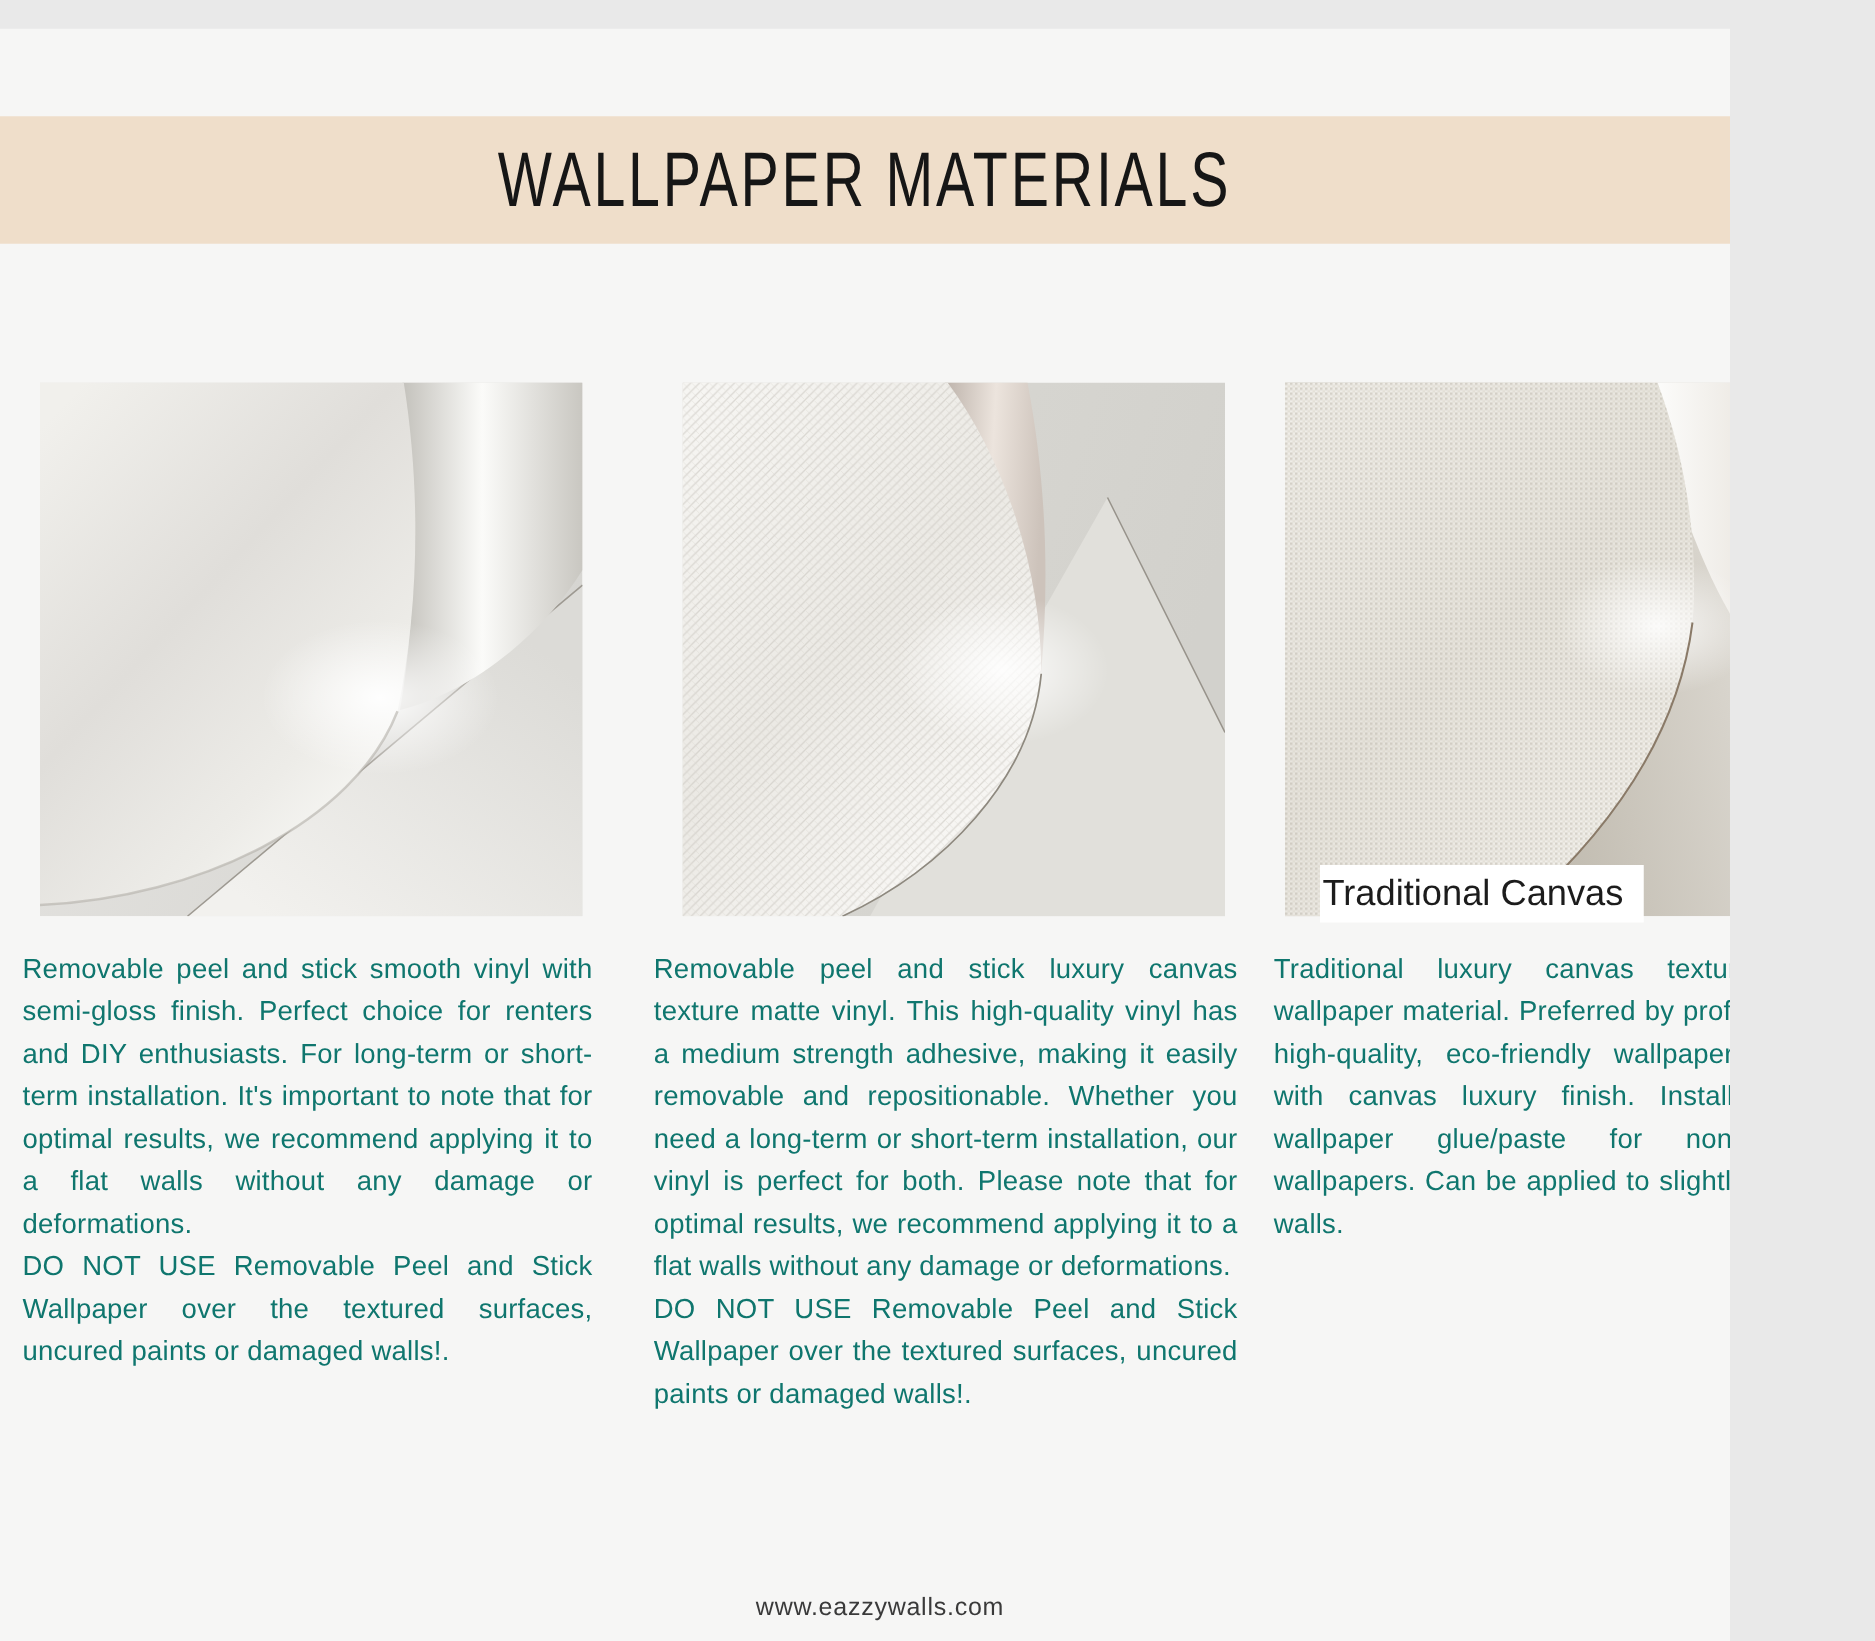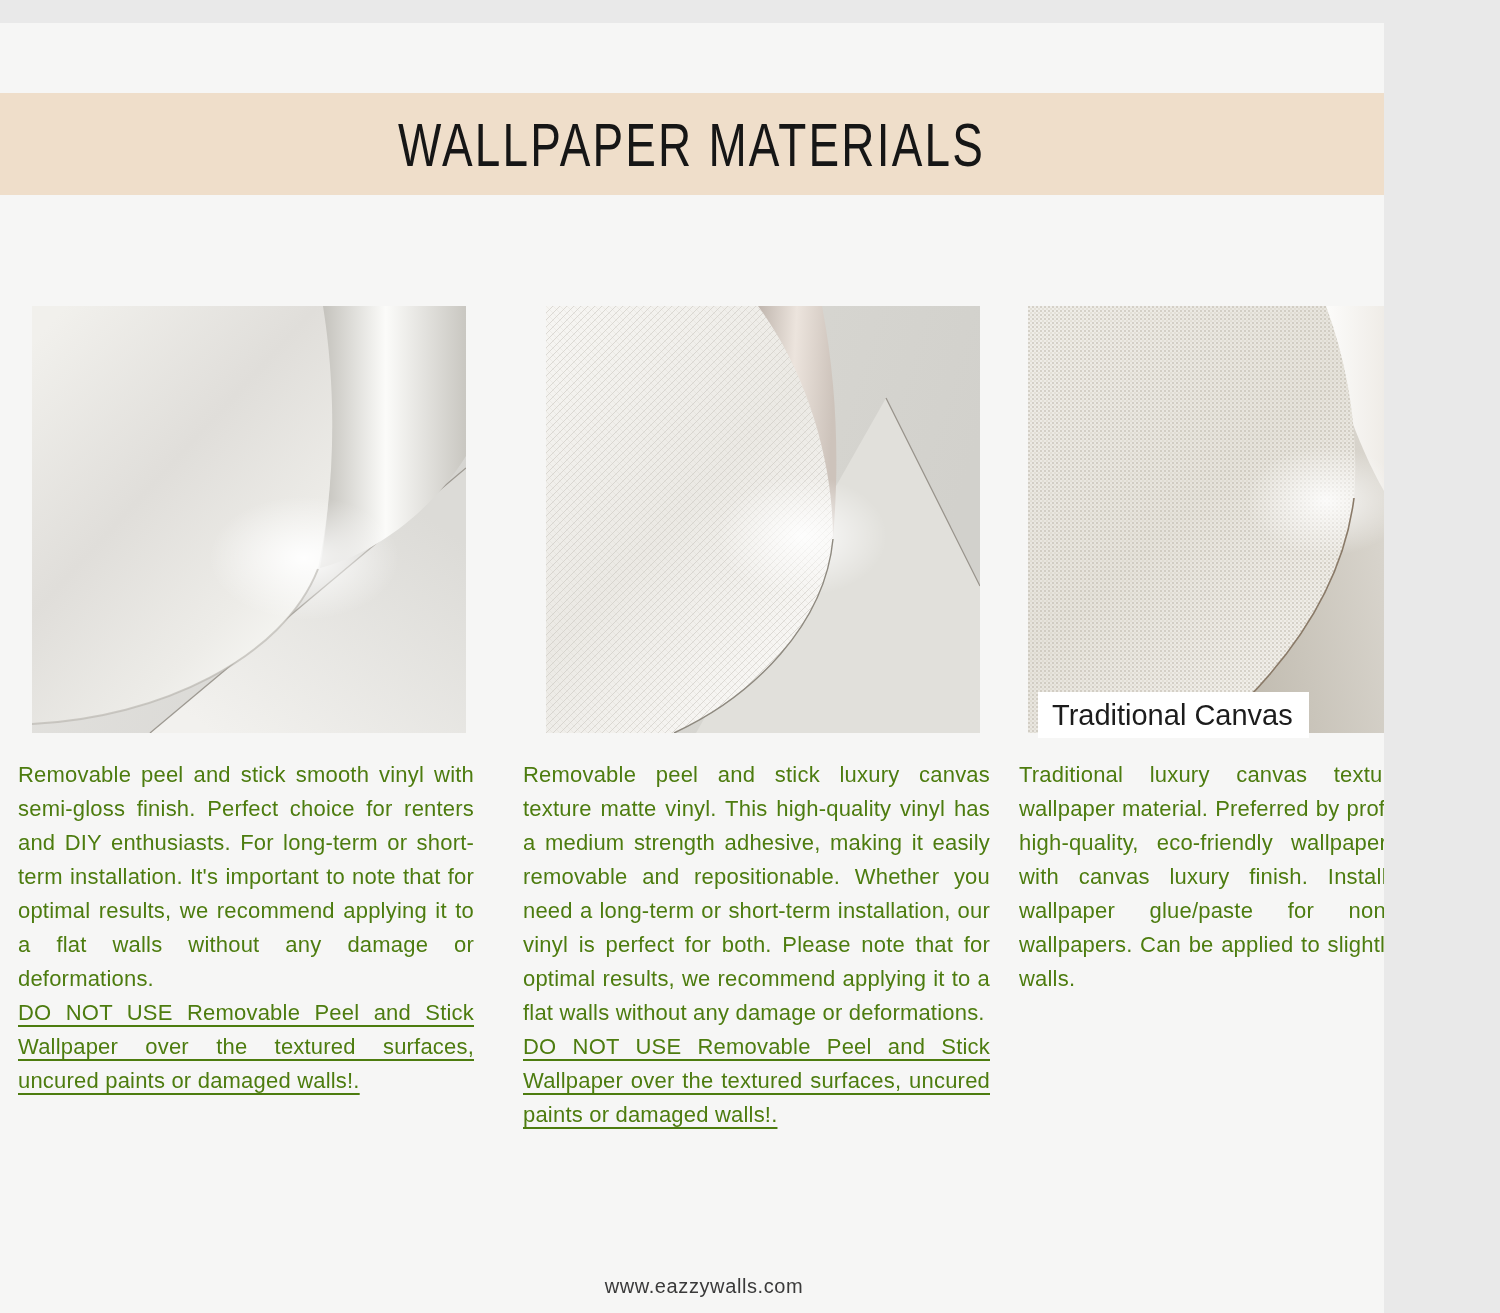--- a/index.html
+++ b/index.html
@@ -51,33 +51,32 @@
     position: absolute;
     background: #ffffff;
     color: #1c1c1c;
     font-size: 29px;
     line-height: 32px;
     white-space: nowrap;
     display: inline-block;
   }
   .col-1 .material-label { left: 2px;  top: 394px; padding: 6px 16px 6px 13px; }
   .col-2 .material-label { left: 25px; top: 385px; padding: 8px 18px 9px 14px; }
-  .col-3 .material-label { left: 19px; top: 386px; padding: 7px 16px 7px 14px; }
+  .col-3 .material-label { left: 37px; top: 386px; padding: 7px 16px 7px 2px; }
 
   .desc, .warn {
     margin-top: 13px;
     font-size: 22px;
     line-height: 34px;
     letter-spacing: 0.2px;
-    color: #4d7c0f;
+    color: #0f766e;
     text-align: justify;
   }
   .warn {
     margin-top: 0;
-    text-decoration: underline;
     text-decoration-thickness: 2px;
     text-underline-offset: 5px;
   }
   .warn:empty { display: none; }
 
   .site-footer {
     position: absolute;
     top: 1252px; left: 0;
     width: 100%;
     text-align: center;

